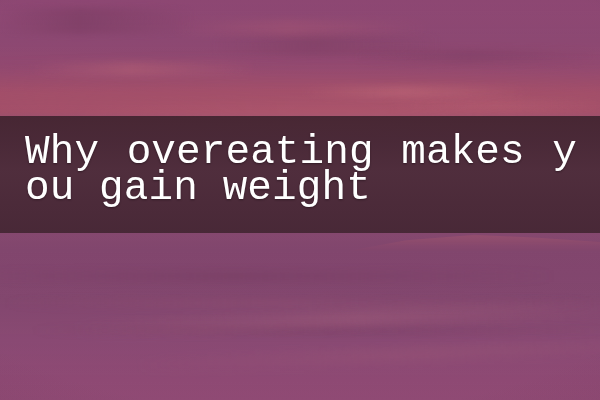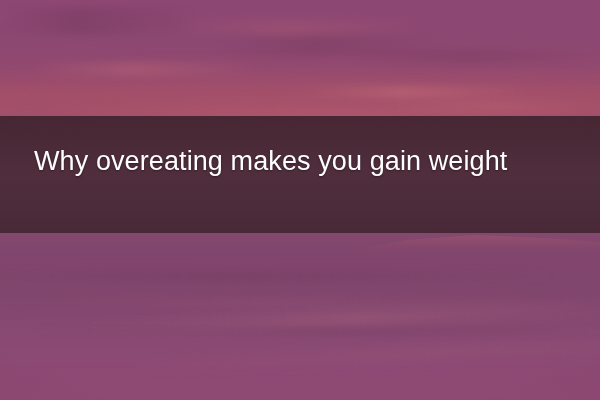--- a/index.html
+++ b/index.html
@@ -197,24 +197,24 @@
     height: 117px;
     background: linear-gradient(to bottom,
       rgba(62,34,45,0.90) 0%,
       rgba(72,42,54,0.88) 48%,
       rgba(66,37,49,0.90) 100%);
     box-sizing: border-box;
     padding: 18px 22px 0 25px;
   }
 
   .title-text {
-    margin: 9px;
+    margin: 0;
     color: #ffffff;
-    font-family: Liberation Sans, sans-serif;
-    font-size: 27px;
+    font-family: Liberation Mono, monospace;
+    font-size: 41px;
     line-height: 36px;
     font-weight: 400;
     letter-spacing: 0.1px;
     text-align: justify;
     text-align-last: left;
     text-shadow: 0 1px 2px rgba(20,8,16,0.45);
     word-break: break-all;
     max-width: 552px;
   }
 </style>

